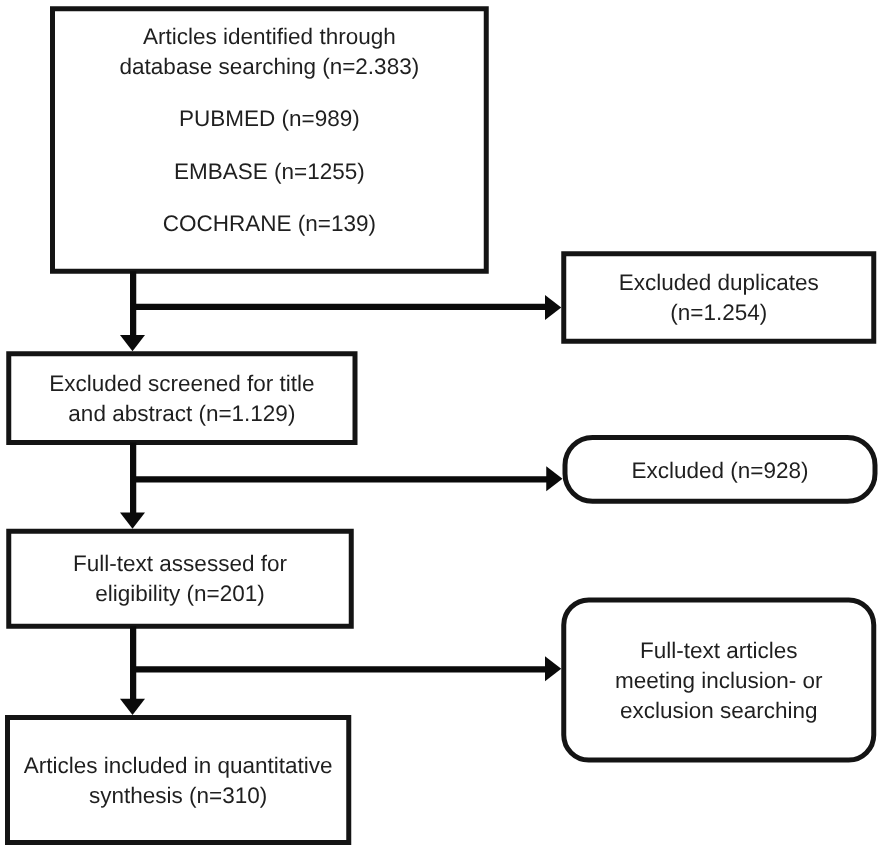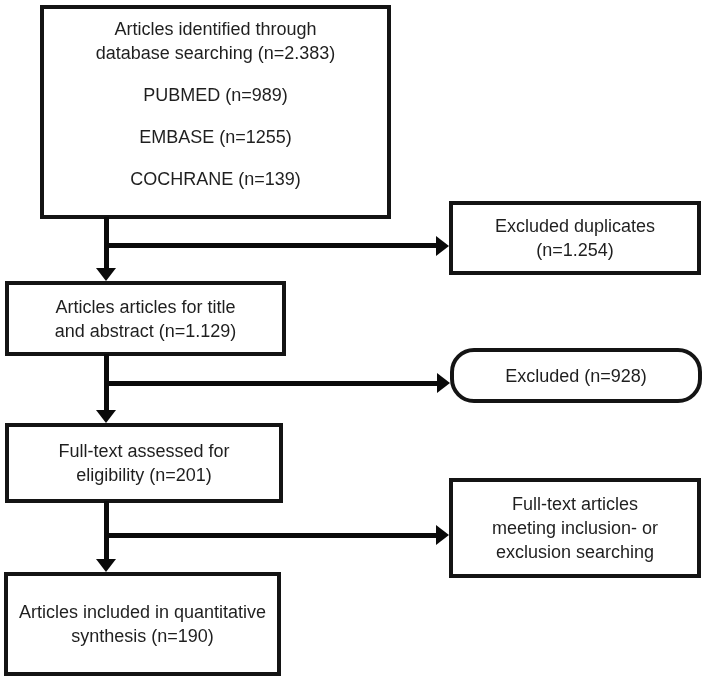--- a/index.html
+++ b/index.html
@@ -38,21 +38,21 @@
     left: 4px; top: 5px; width: 351px; height: 214px;
     justify-content: flex-start;
     padding-top: 8px;
     margin-left: 36px;
   }
   #box-identified .source { margin-top: 18px; }
   #box-excluded-duplicates { left: 449px; top: 201px; width: 252px; height: 74px; }
   #box-screened            { left: 5px;   top: 281px; width: 281px; height: 75px; }
   #box-excluded-screening  { left: 450px; top: 348px; width: 252px; height: 55px; border-radius: 24px; }
   #box-fulltext            { left: 5px;   top: 423px; width: 278px; height: 80px; }
-  #box-fulltext-excluded   { left: 449px; top: 478px; width: 252px; height: 100px; }
+  #box-fulltext-excluded   { left: 449px; top: 478px; width: 252px; height: 132px; border-radius: 22px; }
   #box-included            { left: 4px;   top: 572px; width: 277px; height: 104px; }
 
   
   .vline {
     position: absolute;
     width: 5px;
     background: #0a0a0a;
   }
   .hline {
     position: absolute;
@@ -86,42 +86,42 @@
     <span class="line source">EMBASE (n=1255)</span>
     <span class="line source">COCHRANE (n=139)</span>
   </div>
 
   <div class="node" id="box-excluded-duplicates">
     <span class="line">Excluded duplicates</span>
     <span class="line">(n=1.254)</span>
   </div>
 
   <div class="node" id="box-screened">
-    <span class="line">Articles articles for title</span>
+    <span class="line">Excluded screened for title</span>
     <span class="line">and abstract (n=1.129)</span>
   </div>
 
   <div class="node" id="box-excluded-screening">
     <span class="line">Excluded (n=928)</span>
   </div>
 
   <div class="node" id="box-fulltext">
     <span class="line">Full-text assessed for</span>
     <span class="line">eligibility (n=201)</span>
   </div>
 
   <div class="node" id="box-fulltext-excluded">
     <span class="line">Full-text articles</span>
     <span class="line">meeting inclusion- or</span>
     <span class="line">exclusion searching</span>
   </div>
 
   <div class="node" id="box-included">
     <span class="line">Articles included in quantitative</span>
-    <span class="line">synthesis (n=190)</span>
+    <span class="line">synthesis (n=310)</span>
   </div>
 
   <div class="vline" style="left:104px; top:217px; height:52px;"></div>
   <div class="arrow-down" style="left:96px; top:268px;"></div>
   <div class="hline" style="left:104px; top:243px; width:333px;"></div>
   <div class="arrow-right" style="left:436px; top:236px;"></div>
 
   <div class="vline" style="left:104px; top:354px; height:58px;"></div>
   <div class="arrow-down" style="left:96px; top:410px;"></div>
   <div class="hline" style="left:104px; top:381px; width:334px;"></div>

